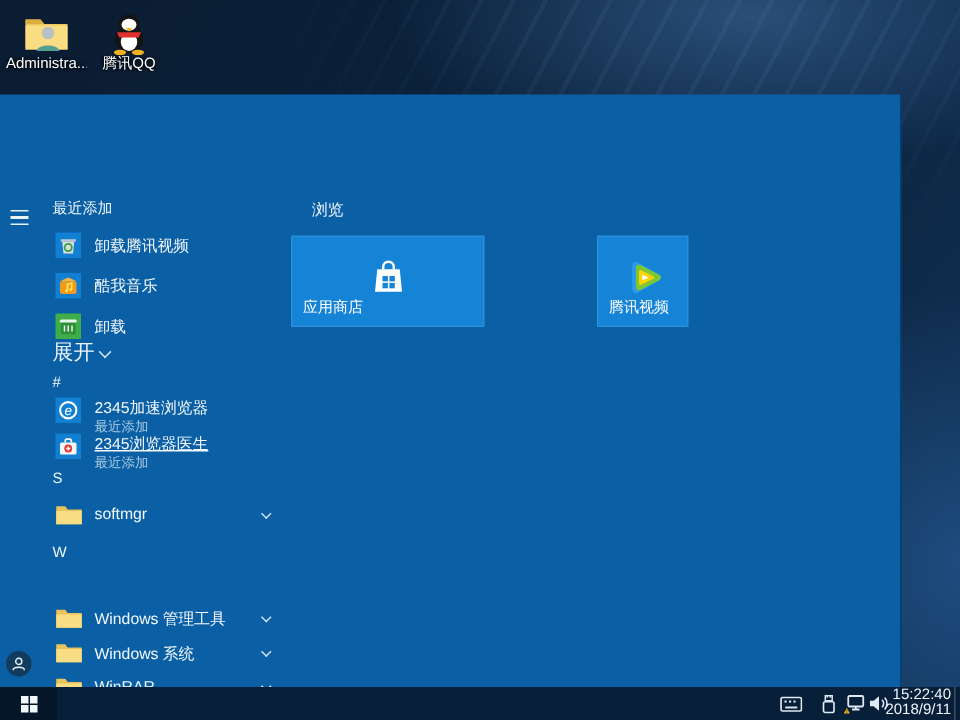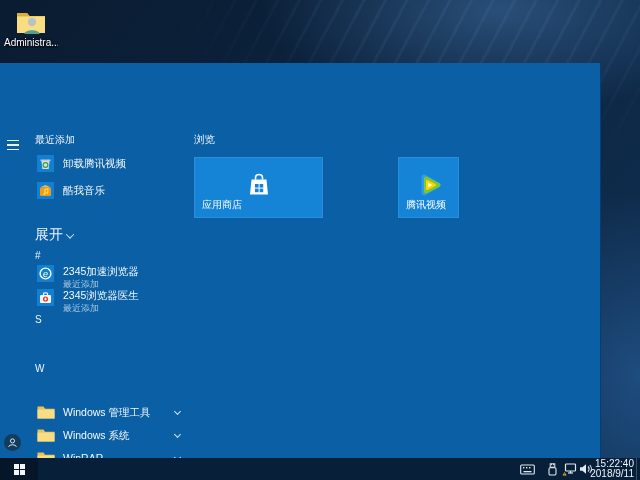--- a/index.html
+++ b/index.html
@@ -69,20 +69,35 @@
       <svg width="32" height="30" viewBox="0 0 32 30">
         <path d="M2 6h10l2.5 3H30v17H2z" fill="#f0c95c"></path>
         <path d="M2 6h10l2.5 3H2z" fill="#d9ad3f"></path>
         <path d="M2 10h28v16H2z" fill="#f8dd82"></path>
         <circle cx="17" cy="15" r="4.2" fill="#b9c2c6"></circle>
         <path d="M9.5 27c0-5 15-5 15 0z" fill="#57a08f"></path>
       </svg>
     </div>
     <div class="dlabel">Administra...</div>
   </div>
+  <div class="dicon" style="left:59px;top:5px;">
+    <div class="img">
+      <svg width="30" height="30" viewBox="0 0 30 30">
+        <ellipse cx="15" cy="19" rx="9.5" ry="9" fill="#141414"></ellipse>
+        <circle cx="15" cy="9.5" r="7" fill="#141414"></circle>
+        <ellipse cx="15" cy="9.5" rx="5" ry="4" fill="#fff"></ellipse>
+        <ellipse cx="15" cy="21" rx="5.5" ry="6" fill="#fff"></ellipse>
+        <path d="M7 14.5h16l-1.5 3.5h-13z" fill="#e03131"></path>
+        <path d="M12.8 11.6h4.4l-2.2 2.4z" fill="#f5b31d"></path>
+        <ellipse cx="9" cy="28" rx="4" ry="1.8" fill="#f5b31d"></ellipse>
+        <ellipse cx="21" cy="28" rx="4" ry="1.8" fill="#f5b31d"></ellipse>
+      </svg>
+    </div>
+    <div class="dlabel">腾讯QQ</div>
+  </div>
 
   <div id="menu">
 
     <div class="railbtn" style="top:73px;">
         <i></i>
         <i></i>
         <i></i>
       </div>
     <div style="position:absolute;left:4px;top:371px;width:17px;height:17px;border-radius:50%;background:rgba(25,25,22,.5);display:flex;align-items:center;justify-content:center;">
       <svg width="11" height="11" viewBox="0 0 14 14">
@@ -108,20 +123,32 @@
         <svg width="13" height="13" viewBox="0 0 13 13">
             <rect x="1" y="3.5" width="11" height="8.5" rx="1.5" fill="#f29a1e"></rect>
             <path d="M1 3.5l5.5-2.5 5.5 2.5z" fill="#f7b63c"></path>
             <path d="M6 9.8V5.4l2.8-.7v4.2" fill="none" stroke="#ffe34d" stroke-width="1.1"></path>
             <circle cx="5.3" cy="9.9" r="1" fill="#ffe34d"></circle>
             <circle cx="8.1" cy="9" r="1" fill="#ffe34d"></circle>
           </svg>
       </span>
       <span class="rlabel">酷我音乐</span>
     </div>
+    <div class="row" style="top:146px;">
+      <span class="plate" style="background:#3fae49;">
+        <svg width="13" height="13" viewBox="0 0 13 13">
+            <rect x="1.5" y="3.8" width="10" height="8" rx="1" fill="#2e8f37"></rect>
+            <rect x="0.8" y="2" width="11.4" height="2" rx="1" fill="#eaf6ec"></rect>
+            <line x1="4" y1="6" x2="4" y2="10" stroke="#eaf6ec" stroke-width="1"></line>
+            <line x1="6.5" y1="6" x2="6.5" y2="10" stroke="#eaf6ec" stroke-width="1"></line>
+            <line x1="9" y1="6" x2="9" y2="10" stroke="#eaf6ec" stroke-width="1"></line>
+          </svg>
+      </span>
+      <span class="rlabel">卸载</span>
+    </div>
 
     <div id="expand"><span>展开</span><span class="chev2"></span></div>
 
     <div class="hdr" style="top:187px;">#</div>
 
     <div class="row" style="top:202px;height:24px;">
       <span class="plate">
         <svg width="13" height="13" viewBox="0 0 13 13">
             <circle cx="6.5" cy="6.5" r="5.4" fill="none" stroke="#fff" stroke-width="1.4"></circle>
             <text x="6.5" y="9.6" font-size="9" font-style="italic" fill="#fff" text-anchor="middle" font-family="Liberation Sans,sans-serif">e</text>
@@ -132,26 +159,36 @@
     </div>
     <div class="row" style="top:226px;height:24px;">
       <span class="plate">
         <svg width="13" height="12" viewBox="0 0 13 12">
             <rect x="1" y="3" width="11" height="8" rx="1" fill="#f3f5f7"></rect>
             <path d="M4.5 3V1.8a1 1 0 0 1 1-1h2a1 1 0 0 1 1 1V3" fill="none" stroke="#f3f5f7" stroke-width="1.2"></path>
             <circle cx="6.5" cy="7" r="2.6" fill="#e23a2e"></circle>
             <path d="M6.5 5.6v2.8M5.1 7h2.8" stroke="#fff" stroke-width="1"></path>
           </svg>
       </span>
-      <span class="rlabel" style="top:0;">2345浏览器医生</span>
+      <span class="rlabel" style="top:0;text-decoration:underline;">2345浏览器医生</span>
       <span class="sub">最近添加</span>
     </div>
 
     <div class="hdr" style="top:251px;">S</div>
 
+    <div class="row" style="top:272px;">
+      <span class="folderwrap">
+        <svg width="18" height="14" viewBox="0 0 18 14">
+            <path d="M.5 1.5h6l1.6 2.2h9.4v9.8H.5z" fill="#e9c25a"></path>
+            <path d="M.5 4.6h17v8.9H.5z" fill="#f9dd85"></path>
+          </svg>
+      </span>
+      <span class="rlabel">softmgr</span>
+      <span class="chev"></span>
+    </div>
 
     <div class="hdr" style="top:300px;">W</div>
 
     <div class="row" style="top:341px;">
       <span class="folderwrap">
           <svg width="18" height="14" viewBox="0 0 18 14">
             <path d="M.5 1.5h6l1.6 2.2h9.4v9.8H.5z" fill="#e9c25a"></path>
             <path d="M.5 4.6h17v8.9H.5z" fill="#f9dd85"></path>
           </svg>
         </span>
@@ -172,21 +209,21 @@
       <span class="folderwrap">
           <svg width="18" height="14" viewBox="0 0 18 14">
             <path d="M.5 1.5h6l1.6 2.2h9.4v9.8H.5z" fill="#e9c25a"></path>
             <path d="M.5 4.6h17v8.9H.5z" fill="#f9dd85"></path>
           </svg>
         </span>
       <span class="rlabel">WinRAR</span>
       <span class="chev"></span>
     </div>
 
-    <div class="tilehdr" style="left:194px;top:70px;">浏览</div>
+    <div class="tilehdr" style="left:208px;top:70px;">浏览</div>
 
     <div class="tile" style="left:398px;top:94px;width:61px;height:61px;">
       <span class="ticon">
         <svg width="26" height="26" viewBox="0 0 26 26">
           <path d="M8 5 L22 13 L8 21 Z" fill="#2f9ae8" stroke="#2f9ae8" stroke-width="5" stroke-linejoin="round"></path>
           <path d="M10 6.5 L22.5 13 L10 19.5 Z" fill="#7cc832" stroke="#7cc832" stroke-width="4" stroke-linejoin="round"></path>
           <path d="M11 9 L19 13 L11 17 Z" fill="#ffd400" stroke="#ffd400" stroke-width="2" stroke-linejoin="round"></path>
           <path d="M12.2 11 L16.4 13 L12.2 15 Z" fill="#fff"></path>
         </svg>
       </span>

